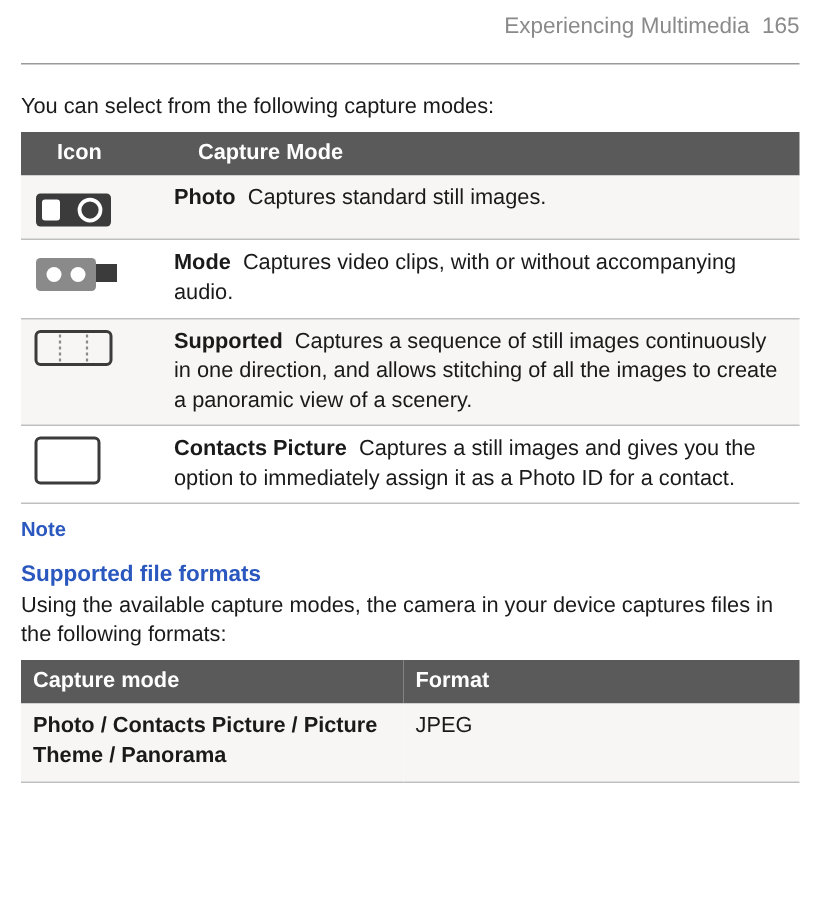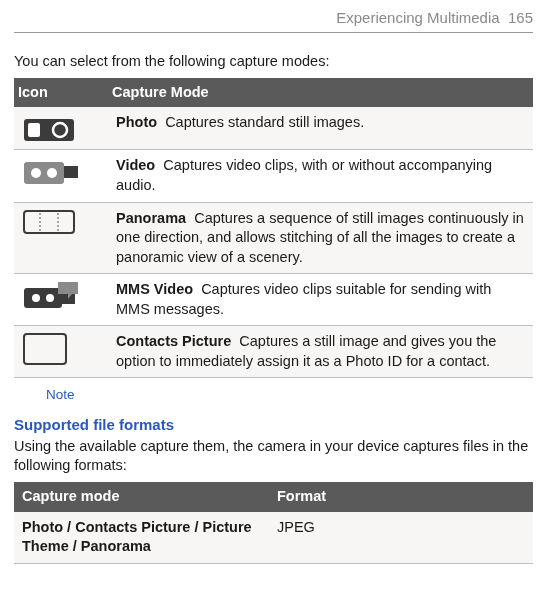--- a/index.html
+++ b/index.html
@@ -9,40 +9,40 @@
       background: #fff;
       color: #1a1a1a;
       font-size: 14.5px;
       line-height: 1.35;
     }
     .page { padding: 8px 14px 10px 14px; }
     .hdr {
       color: #8a8a8a;
       font-size: 15px;
       text-align: right;
-      padding-bottom: 4px;
+      padding-bottom: 14px;
       border-bottom: 1px solid #999;
     }
     .intro { margin: 19px 0 6px 0; }
     .tbl { width: 100%; border-collapse: collapse; }
     .tbl-head {
       background: #5a5a5a;
       color: #fff;
       font-weight: bold;
     }
-    .tbl-head td { padding: 5px 4px; }
+    .tbl-head td { padding: 5px 24px; }
     .tbl-head .col-icon { width: 94px; }
     .tbl .row td { padding: 6px 8px; border-bottom: 1px solid #bfbfbf; vertical-align: top; }
     .tbl .row:nth-child(even) { background: #f7f6f4; }
     .tbl .row:nth-child(odd) { background: #fff; }
     .icon-cell { width: 94px; text-align: left; padding-top: 8px; }
     .icon-cell svg { display: block; }
     .mode-name { font-weight: bold; }
     .note-row { display: flex; gap: 12px; margin: 8px 0 10px 0; font-size: 13.5px; }
-    .note-label { color: #2a58bf; font-weight: normal; min-width: 44px; margin-left: 32px; }
+    .note-label { color: #2a58bf; font-weight: bold; min-width: 44px; }
     .note-text { color: #2a58bf; }
     .section-title { color: #2a58bf; font-weight: bold; margin-top: 2px; font-size: 15px; }
     .section-body { margin: 2px 0 6px 0; }
     .fmt-head {
       background: #5a5a5a; color: #fff; font-weight: bold;
     }
     .fmt-head td { padding: 5px 8px; }
     .fmt-head .col-mode { width: 255px; }
     .fmt .row td { padding: 6px 8px; border-bottom: 1px solid #bfbfbf; vertical-align: top; }
     .fmt .row:nth-child(even) { background: #f7f6f4; }
@@ -79,65 +79,53 @@
 
     <tr class="row">
       <td class="icon-cell">
         <svg width="60" height="30" viewBox="0 0 60 30">
           <rect x="2" y="6" width="40" height="22" rx="3" fill="#8a8a8a"></rect>
           <circle cx="14" cy="17" r="5" fill="#fff"></circle>
           <circle cx="30" cy="17" r="5" fill="#fff"></circle>
           <rect x="42" y="10" width="14" height="12" fill="#3b3b3b"></rect>
         </svg>
       </td>
-      <td><span class="mode-name">Video</span>&nbsp;&nbsp;<span>Captures video clips, with or without accompanying audio.</span></td>
+      <td><span class="mode-name">Mode</span>&nbsp;&nbsp;<span>Captures video clips, with or without accompanying audio.</span></td>
     </tr>
 
     <tr class="row">
       <td class="icon-cell">
         <svg width="54" height="26" viewBox="0 0 54 26">
           <rect x="2" y="2" width="50" height="22" rx="3" fill="none" stroke="#3b3b3b" stroke-width="2"></rect>
           <line x1="18" y1="4" x2="18" y2="22" stroke="#8a8a8a" stroke-width="1.5" stroke-dasharray="2,2"></line>
           <line x1="36" y1="4" x2="36" y2="22" stroke="#8a8a8a" stroke-width="1.5" stroke-dasharray="2,2"></line>
         </svg>
       </td>
-      <td><span class="mode-name">Panorama</span>&nbsp;&nbsp;<span>Captures a sequence of still images continuously in one direction, and allows stitching of all the images to create a panoramic view of a scenery.</span></td>
+      <td><span class="mode-name">Supported</span>&nbsp;&nbsp;<span>Captures a sequence of still images continuously in one direction, and allows stitching of all the images to create a panoramic view of a scenery.</span></td>
     </tr>
 
-    <tr class="row">
-      <td class="icon-cell">
-        <svg width="60" height="30" viewBox="0 0 60 30">
-          <rect x="2" y="8" width="38" height="20" rx="3" fill="#3b3b3b"></rect>
-          <circle cx="14" cy="18" r="4" fill="#fff"></circle>
-          <circle cx="28" cy="18" r="4" fill="#fff"></circle>
-          <rect x="40" y="11" width="13" height="13" fill="#3b3b3b"></rect>
-          <path d="M36 2 L56 2 L56 14 L50 14 L46 19 L46 14 L36 14 Z" fill="#8a8a8a"></path>
-        </svg>
-      </td>
-      <td><span class="mode-name">MMS Video</span>&nbsp;&nbsp;<span>Captures video clips suitable for sending with MMS messages.</span></td>
-    </tr>
 
     <tr class="row">
       <td class="icon-cell">
         <svg width="46" height="34" viewBox="0 0 46 34">
           <rect x="2" y="2" width="42" height="30" rx="3" fill="none" stroke="#3b3b3b" stroke-width="2"></rect>
         </svg>
       </td>
-      <td><span class="mode-name">Contacts Picture</span>&nbsp;&nbsp;<span>Captures a still image and gives you the option to immediately assign it as a Photo ID for a contact.</span></td>
+      <td><span class="mode-name">Contacts Picture</span>&nbsp;&nbsp;<span>Captures a still images and gives you the option to immediately assign it as a Photo ID for a contact.</span></td>
     </tr>
 
   </tbody>
     </table>
 
   <div class="note-row">
     <div class="note-label">Note</div>
   </div>
 
   <div class="section-title">Supported file formats</div>
-  <p class="section-body">Using the available capture them, the camera in your device captures files in the following formats:</p>
+  <p class="section-body">Using the available capture modes, the camera in your device captures files in the following formats:</p>
 
   <table class="tbl fmt">
     <tbody>
         <tr class="fmt-head">
       <td class="col-mode">Capture mode</td>
       <td>Format</td>
     </tr>
     <tr class="row">
       <td class="mode-col">Photo / Contacts Picture / Picture Theme / Panorama</td>
       <td>JPEG</td>

